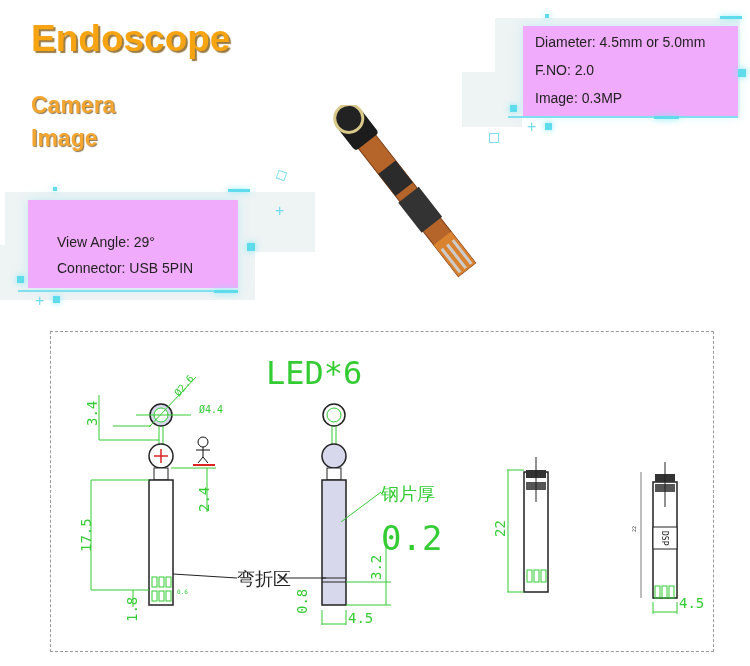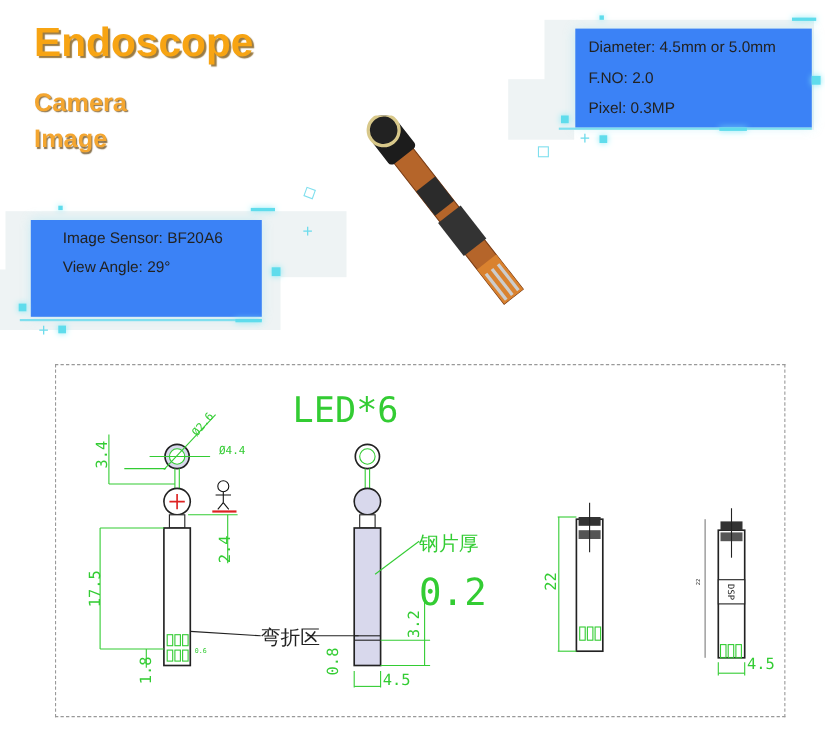--- a/index.html
+++ b/index.html
@@ -1,41 +1,41 @@
 <!DOCTYPE html>
 <html><head>
 <meta charset="utf-8">
 <style>
   html,body{margin:0;padding:0;background:#fff;}
   body{width:750px;height:666px;position:relative;overflow:hidden;font-family:"Liberation Sans",sans-serif;}
   .abs{position:absolute;}
   .title{left:31px;top:18px;font-size:37px;font-weight:bold;color:#f7a413;text-shadow:2px 2px 1px #9a7b44;letter-spacing:0px;}
-  .sub{left:31px;font-size:23px;font-weight:bold;color:#f4a630;text-shadow:1px 1px 1px #8c7550;}
+  .sub{left:31px;font-size:23px;font-weight:bold;color:#f4a630;text-shadow:1px 1px 1px #8c7550;margin-top:12px;}
   .glow-bg{background:#eef3f4;}
-  .spec-box{background:#3b82f6;box-shadow:0 0 10px rgba(120,220,240,.35);}
+  .spec-box{background:#f0abfc;box-shadow:0 0 10px rgba(120,220,240,.35);}
   .spec-line{font-size:14px;color:#222;position:absolute;}
   .cy{background:#5fdcec;box-shadow:0 0 6px #7fe8f5;}
   .cyline{background:#7fdfee;}
   .plus{color:#6fdcec;font-size:16px;line-height:16px;}
   .drawing{left:50px;top:331px;width:662px;height:319px;border:1px dashed #999;}
   svg text{font-family:"DejaVu Sans Mono",monospace;}
 </style>
 </head>
 <body>
 
 <div class="abs title">Endoscope</div>
 <div class="abs sub" style="top:80px">Camera</div>
 <div class="abs sub" style="top:113px">Image</div>
 
 <div class="abs glow-bg" style="left:495px;top:18px;width:245px;height:100px;"></div>
 <div class="abs glow-bg" style="left:462px;top:72px;width:60px;height:55px;"></div>
 <div class="abs spec-box" style="left:523px;top:26px;width:215px;height:90px;">
   <div class="spec-line" style="left:12px;top:8px">Diameter: 4.5mm or 5.0mm</div>
   <div class="spec-line" style="left:12px;top:36px">F.NO: 2.0</div>
-  <div class="spec-line" style="left:12px;top:64px">Pixel: 0.3MP</div>
+  <div class="spec-line" style="left:12px;top:64px">Image: 0.3MP</div>
 </div>
 <div class="abs cyline" style="left:508px;top:116px;width:230px;height:2px"></div>
 <div class="abs cy" style="left:545px;top:14px;width:4px;height:4px"></div>
 <div class="abs cy" style="left:720px;top:16px;width:22px;height:3px"></div>
 <div class="abs cy" style="left:738px;top:69px;width:8px;height:8px"></div>
 <div class="abs cy" style="left:510px;top:105px;width:7px;height:7px"></div>
 <div class="abs cy" style="left:545px;top:123px;width:7px;height:7px"></div>
 <div class="abs cy" style="left:654px;top:116px;width:25px;height:3px"></div>
 <div class="abs plus" style="left:527px;top:119px">+</div>
 <div class="abs" style="left:489px;top:133px;width:8px;height:8px;border:1px solid #7fdfee"></div>
@@ -52,22 +52,22 @@
       <rect x="95" y="80" width="38" height="26" fill="#333"></rect>
       <rect x="-2" y="78" width="30" height="30" rx="4" fill="#1c1c1c"></rect>
       <circle cx="-2" cy="93" r="14" fill="#222" stroke="#d8c88a" stroke-width="3"></circle>
     </g>
   </svg>
 </div>
 
 <div class="abs glow-bg" style="left:5px;top:192px;width:310px;height:60px;"></div>
 <div class="abs glow-bg" style="left:0px;top:245px;width:255px;height:55px;"></div>
 <div class="abs spec-box" style="left:28px;top:200px;width:210px;height:88px;">
-  <div class="spec-line" style="left:29px;top:8px">Image Sensor: BF20A6</div>
   <div class="spec-line" style="left:29px;top:34px">View Angle: 29°</div>
+  <div class="spec-line" style="left:29px;top:60px">Connector: USB 5PIN</div>
 </div>
 <div class="abs cyline" style="left:18px;top:290px;width:220px;height:2px"></div>
 <div class="abs cy" style="left:53px;top:187px;width:4px;height:4px"></div>
 <div class="abs cy" style="left:228px;top:189px;width:22px;height:3px"></div>
 <div class="abs cy" style="left:247px;top:243px;width:8px;height:8px"></div>
 <div class="abs cy" style="left:17px;top:276px;width:7px;height:7px"></div>
 <div class="abs cy" style="left:53px;top:296px;width:7px;height:7px"></div>
 <div class="abs cy" style="left:214px;top:290px;width:24px;height:3px"></div>
 <div class="abs plus" style="left:35px;top:293px">+</div>
 <div class="abs plus" style="left:275px;top:203px">+</div>

